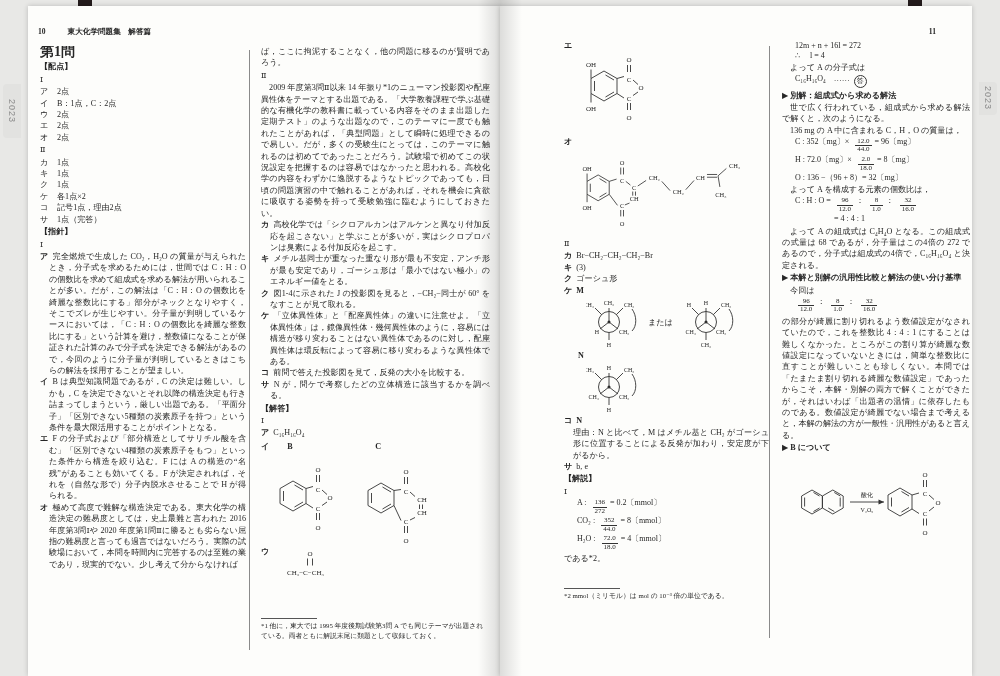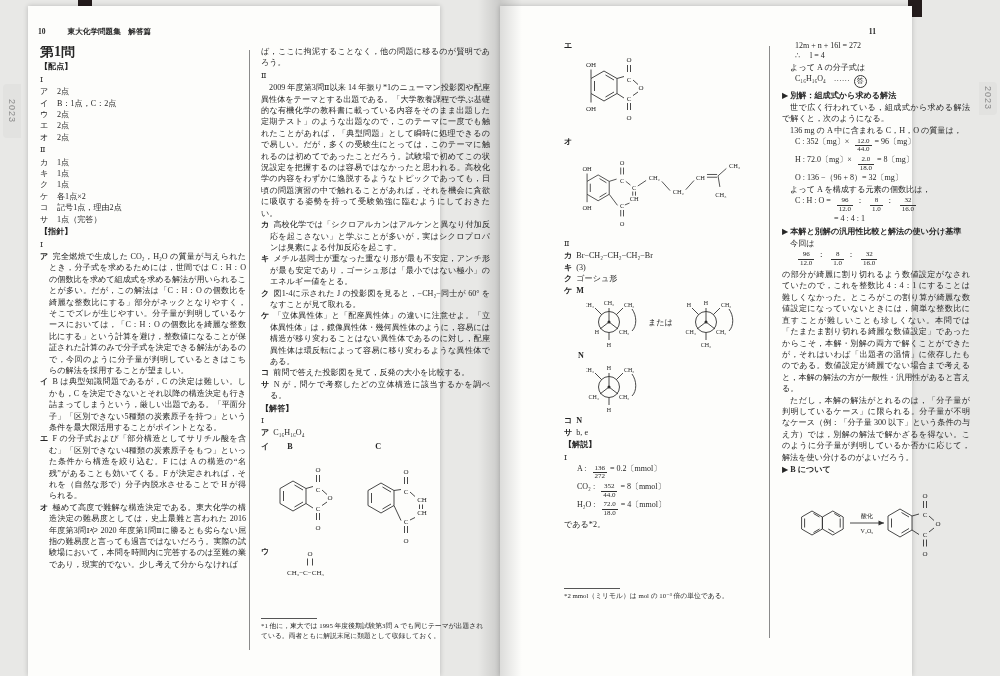--- a/index.html
+++ b/index.html
@@ -1,18 +1,18 @@
 <!DOCTYPE html>
 <html><head>
 <meta charset="utf-8">
 <style>
   html,body{margin:0;padding:0;}
   body{width:1000px;height:676px;background:#e8e8e6;font-family:"Liberation Serif","DejaVu Serif",serif;color:#262626;overflow:hidden;}
   .stage{position:relative;width:1000px;height:676px;}
-  .page{position:absolute;top:6px;bottom:0;width:412px;background:#fdfdfb;box-shadow:0 0 5px rgba(0,0,0,.20);}
+  .page{position:absolute;top:6px;bottom:0;width:472px;background:#fdfdfb;box-shadow:0 0 5px rgba(0,0,0,.20);}
   .page-left{left:28px;}
   .page-right{left:500px;}
   .gutter{position:absolute;top:0;bottom:0;left:478px;width:44px;background:linear-gradient(to right,rgba(0,0,0,0) 0%,rgba(0,0,0,.13) 50%,rgba(0,0,0,0) 100%);pointer-events:none;}
   .mark{position:absolute;top:0;width:14px;height:17px;background:#241c1c;}
   .mark-left{left:78px;}
   .mark-right{left:908px;}
   .tab{position:absolute;background:#e2e2e0;color:#8b8b8b;font-family:"Liberation Sans","DejaVu Sans",sans-serif;font-size:9px;display:flex;align-items:center;justify-content:center;}
   .tab span{writing-mode:vertical-rl;letter-spacing:1px;}
   .tab-left{left:3px;top:84px;width:18px;height:54px;border-radius:4px 0 0 4px;}
   .tab-right{left:979px;top:82px;width:18px;height:33px;border-radius:0 4px 4px 0;}
@@ -364,20 +364,21 @@
           <text class="sm" x="23" y="50" text-anchor="middle">H</text>
           <text class="sm" x="33" y="37" text-anchor="start">CH₂</text>
           <path d="M 46 12 C 51 19 51 29 46 34"></path>
         </svg>
       </div>
 
       <div class="row">
           <span class="gl">コ</span>
           <span class="b">N</span>
         </div>
+      <p class="reason">理由：N と比べて，M はメチル基と CH₂ がゴーシュ形に位置することによる反発が加わり，安定度が下がるから。</p>
       <div class="row">
           <span class="gl">サ</span>
           <span>b, e</span>
         </div>
       <p class="b sec">【解説】</p>
       <p class="sec">Ⅰ</p>
 
       <div class="math">
         <span class="sp">A :</span>
         <span class="frac">
@@ -462,40 +463,40 @@
           </span>
         <span class="sp">：</span>
         <span class="frac">
             <span class="fn">32</span>
             <span>16.0</span>
           </span>
       </div>
       <div class="math" style="margin-left:52px">
           <span class="sp">= 4 : 4 : 1</span>
         </div>
+      <p class="para">よって A の組成式は C₄H₄O となる。この組成式の式量は 68 であるが，分子量はこの4倍の 272 であるので，分子式は組成式の4倍で，C₁₆H₁₆O₄ と決定される。</p>
       <p class="b sec">▶ 本解と別解の汎用性比較と解法の使い分け基準</p>
       <p class="para">今回は</p>
       <div class="math">
         <span class="frac">
             <span class="fn">96</span>
             <span>12.0</span>
           </span>
         <span class="sp">：</span>
         <span class="frac">
             <span class="fn">8</span>
             <span>1.0</span>
           </span>
         <span class="sp">：</span>
         <span class="frac">
             <span class="fn">32</span>
             <span>16.0</span>
           </span>
       </div>
       <p>の部分が綺麗に割り切れるよう数値設定がなされていたので，これを整数比 4：4：1 にすることは難しくなかった。ところがこの割り算が綺麗な数値設定になっていないときには，簡単な整数比に直すことが難しいことも珍しくない。本問では「たまたま割り切れる綺麗な数値設定」であったからこそ，本解・別解の両方で解くことができたが，それはいわば「出題者の温情」に依存したものである。数値設定が綺麗でない場合まで考えると，本解の解法の方が一般性・汎用性があると言える。</p>
-      <p class="para">ただし，本解の解法がとれるのは，「分子量が判明しているケース」に限られる。分子量が不明なケース（例：「分子量 300 以下」という条件の与え方）では，別解の解法で解かざるを得ない。このように分子量が判明しているか否かに応じて，解法を使い分けるのがよいだろう。</p>
       <p class="b sec">▶ B について</p>
 
       <svg width="170" height="88" viewBox="0 0 170 88" style="margin:2px 0 0 10px">
         <polygon points="30.4,40 30.4,52 20,58 9.6,52 9.6,40 20,34"></polygon>
         <polygon points="51.2,40 51.2,52 40.8,58 30.4,52 30.4,40 40.8,34"></polygon>
         <line x1="12.6" y1="41.5" x2="12.6" y2="50.5"></line>
         <line x1="21.5" y1="36.5" x2="27.5" y2="40"></line>
         <line x1="27.5" y1="52" x2="21.5" y2="55.5"></line>
         <line x1="48.2" y1="41.5" x2="48.2" y2="50.5"></line>
         <line x1="42.3" y1="36.5" x2="48.3" y2="40"></line>

